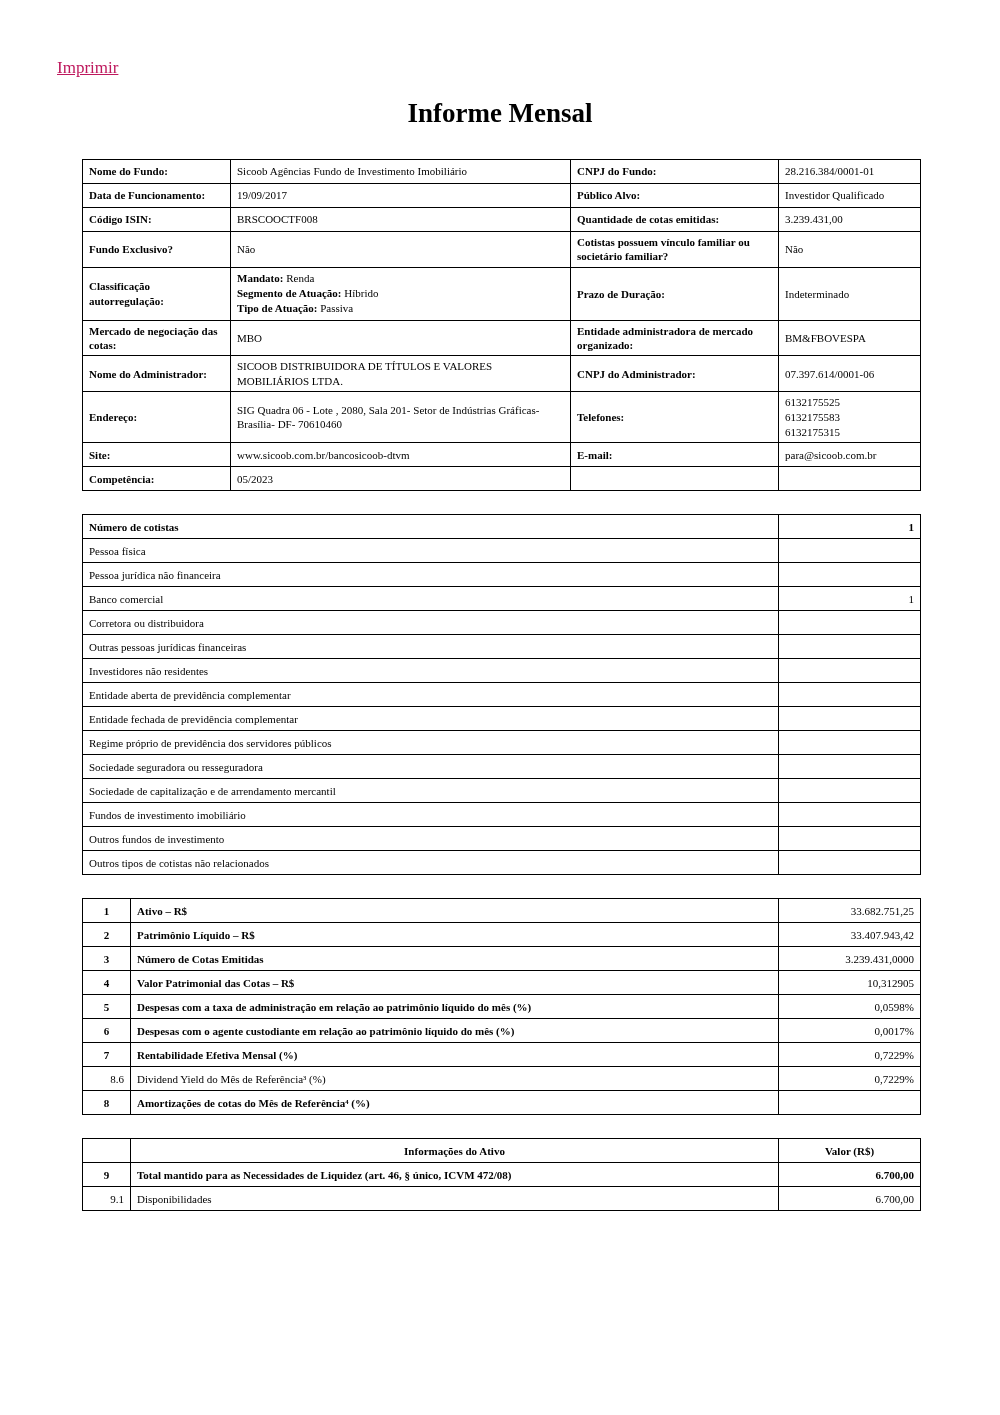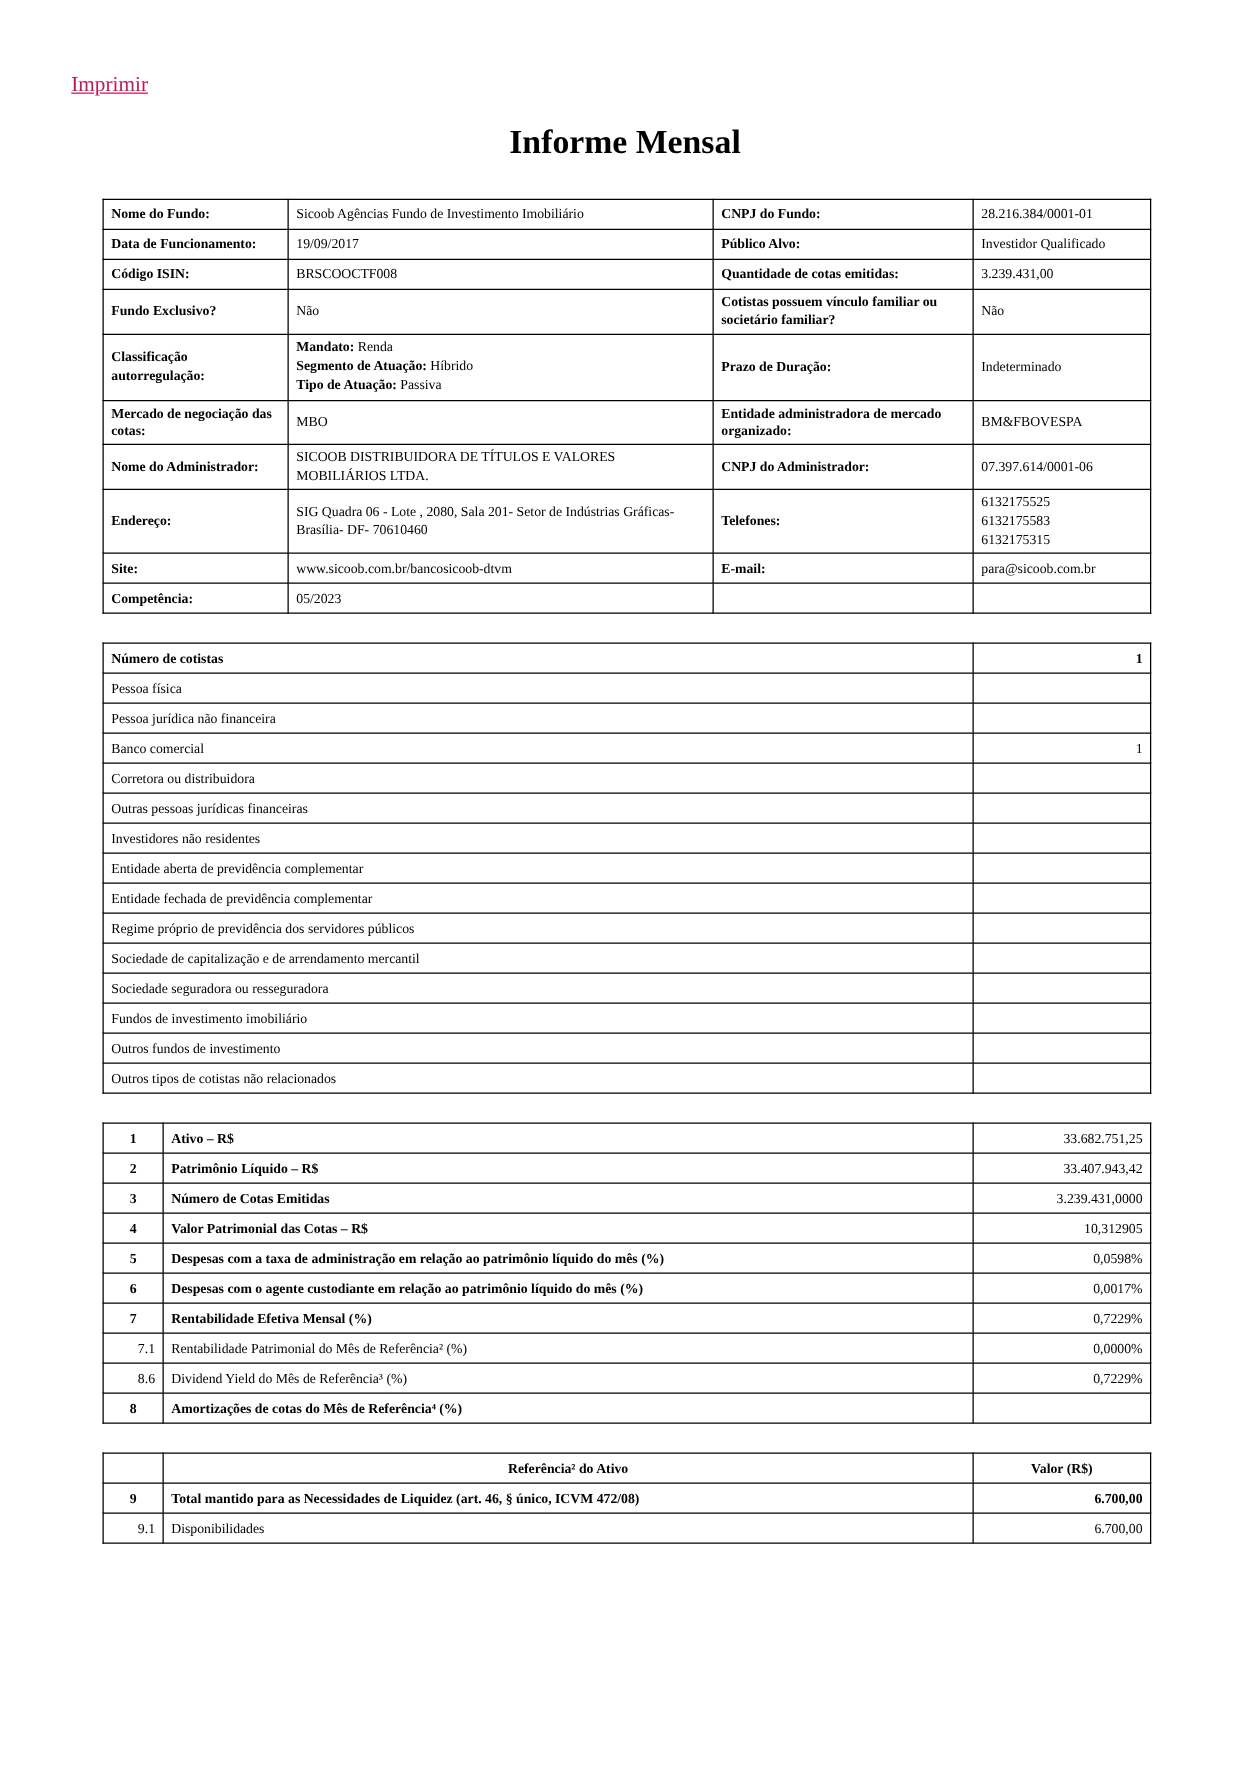--- a/index.html
+++ b/index.html
@@ -182,25 +182,25 @@
         </tr>
     <tr>
           <td class="indent">Entidade fechada de previdência complementar</td>
           <td class="val-r"></td>
         </tr>
     <tr>
           <td class="indent">Regime próprio de previdência dos servidores públicos</td>
           <td class="val-r"></td>
         </tr>
     <tr>
+          <td class="indent">Sociedade seguradora ou resseguradora</td>
+          <td class="val-r"></td>
+        </tr>
+    <tr>
           <td class="indent">Sociedade de capitalização e de arrendamento mercantil</td>
-          <td class="val-r"></td>
-        </tr>
-    <tr>
-          <td class="indent">Sociedade seguradora ou resseguradora</td>
           <td class="val-r"></td>
         </tr>
     <tr>
           <td class="indent">Fundos de investimento imobiliário</td>
           <td class="val-r"></td>
         </tr>
     <tr>
           <td class="indent">Outros fundos de investimento</td>
           <td class="val-r"></td>
         </tr>
@@ -248,25 +248,20 @@
           <td class="num lbl">6</td>
           <td class="lbl">Despesas com o agente custodiante em relação ao patrimônio líquido do mês (%)</td>
           <td class="val-r">0,0017%</td>
         </tr>
     <tr>
           <td class="num lbl">7</td>
           <td class="lbl">Rentabilidade Efetiva Mensal (%)</td>
           <td class="val-r">0,7229%</td>
         </tr>
     <tr>
-          <td class="num-sub">7.1</td>
-          <td class="indent">Rentabilidade Patrimonial do Mês de Referência² (%)</td>
-          <td class="val-r">0,0000%</td>
-        </tr>
-    <tr>
           <td class="num-sub">8.6</td>
           <td class="indent">Dividend Yield do Mês de Referência³ (%)</td>
           <td class="val-r">0,7229%</td>
         </tr>
     <tr>
           <td class="num lbl">8</td>
           <td class="lbl">Amortizações de cotas do Mês de Referência⁴ (%)</td>
           <td class="val-r"></td>
         </tr>
   </tbody>
@@ -275,21 +270,21 @@
   
   <table class="tbl gap">
     <colgroup>
         <col style="width:48px">
         <col style="width:648px">
         <col style="width:142px">
       </colgroup>
     <tbody>
         <tr>
       <td></td>
-      <td class="lbl center">Referência² do Ativo</td>
+      <td class="lbl center">Informações do Ativo</td>
       <td class="lbl center">Valor (R$)</td>
     </tr>
     <tr>
       <td class="num lbl">9</td>
       <td class="lbl">Total mantido para as Necessidades de Liquidez (art. 46, § único, ICVM 472/08)</td>
       <td class="val-r lbl">6.700,00</td>
     </tr>
     <tr>
       <td class="num-sub">9.1</td>
       <td class="indent">Disponibilidades</td>

